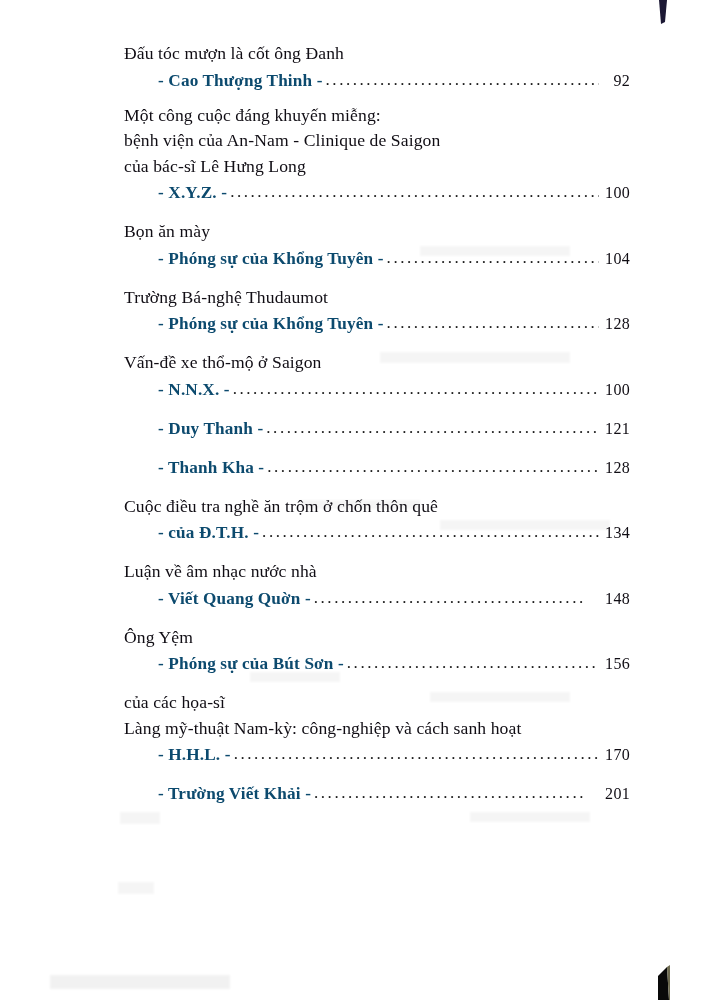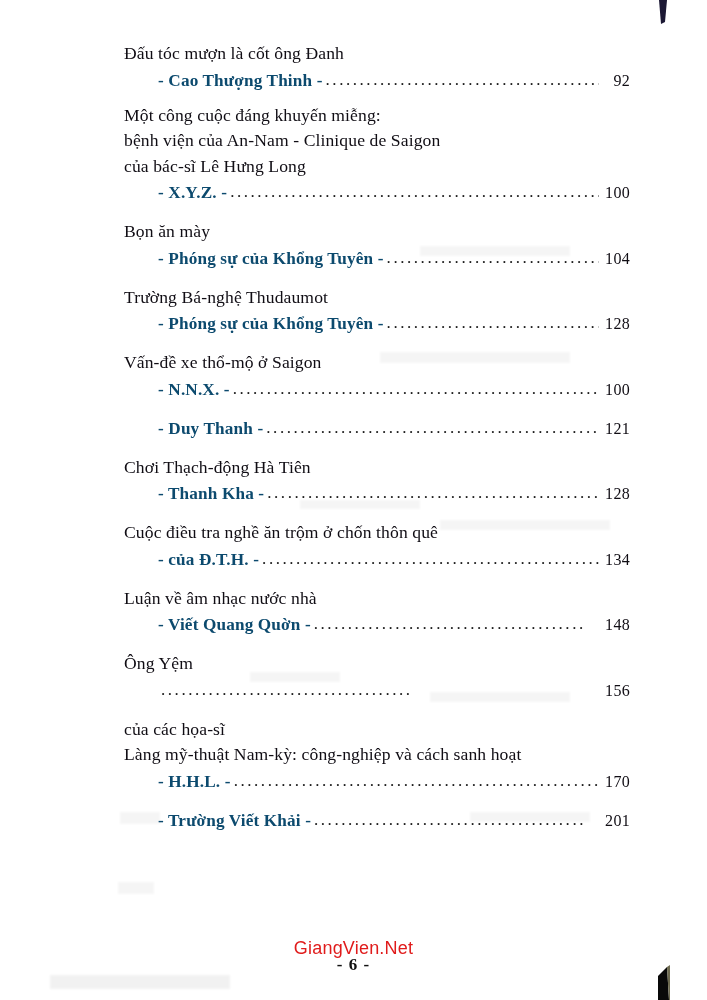--- a/index.html
+++ b/index.html
@@ -179,21 +179,20 @@
 
     <div class="entry gap-md">
       <div class="author-row">
         <span class="author">- Duy Thanh -</span>
         <span class="leader">.....................................................</span>
         <span class="page-num">121</span>
       </div>
     </div>
 
     <div class="entry gap-md">
-      <div class="title-line">Chơi Thạch-động Hà Tiên</div>
       <div class="author-row">
         <span class="author">- Thanh Kha -</span>
         <span class="leader">......................................................</span>
         <span class="page-num">128</span>
       </div>
     </div>
 
     <div class="entry gap-md">
       <div class="title-line">Cuộc điều tra nghề ăn trộm ở chốn thôn quê</div>
       <div class="author-row">
@@ -208,20 +207,21 @@
       <div class="author-row">
         <span class="author">- Viết Quang Quờn -</span>
         <span class="leader">........................................</span>
         <span class="page-num">148</span>
       </div>
     </div>
 
     <div class="entry gap-md">
       <div class="title-line">Ông Yệm</div>
       <div class="author-row">
+        <span class="author">- Phóng sự của Bút Sơn -</span>
         <span class="leader">.....................................</span>
         <span class="page-num">156</span>
       </div>
     </div>
 
     <div class="entry gap-md">
       <div class="title-line">của các họa-sĩ</div>
       <div class="title-line">Làng mỹ-thuật Nam-kỳ: công-nghiệp và cách sanh hoạt</div>
       <div class="author-row">
         <span class="author">- H.H.L. -</span>
@@ -233,18 +233,14 @@
     <div class="entry gap-md">
       <div class="author-row">
         <span class="author">- Trường Viết Khải -</span>
         <span class="leader">........................................</span>
         <span class="page-num">201</span>
       </div>
     </div>
 
   </div>
 
-  <div id="footer">
-    <div id="watermark" style="color: rgb(224, 27, 27);">GiangVien.Net</div>
-    <div id="folio">- 6 -</div>
-  </div>
 
 </div>
 
 </body></html>

